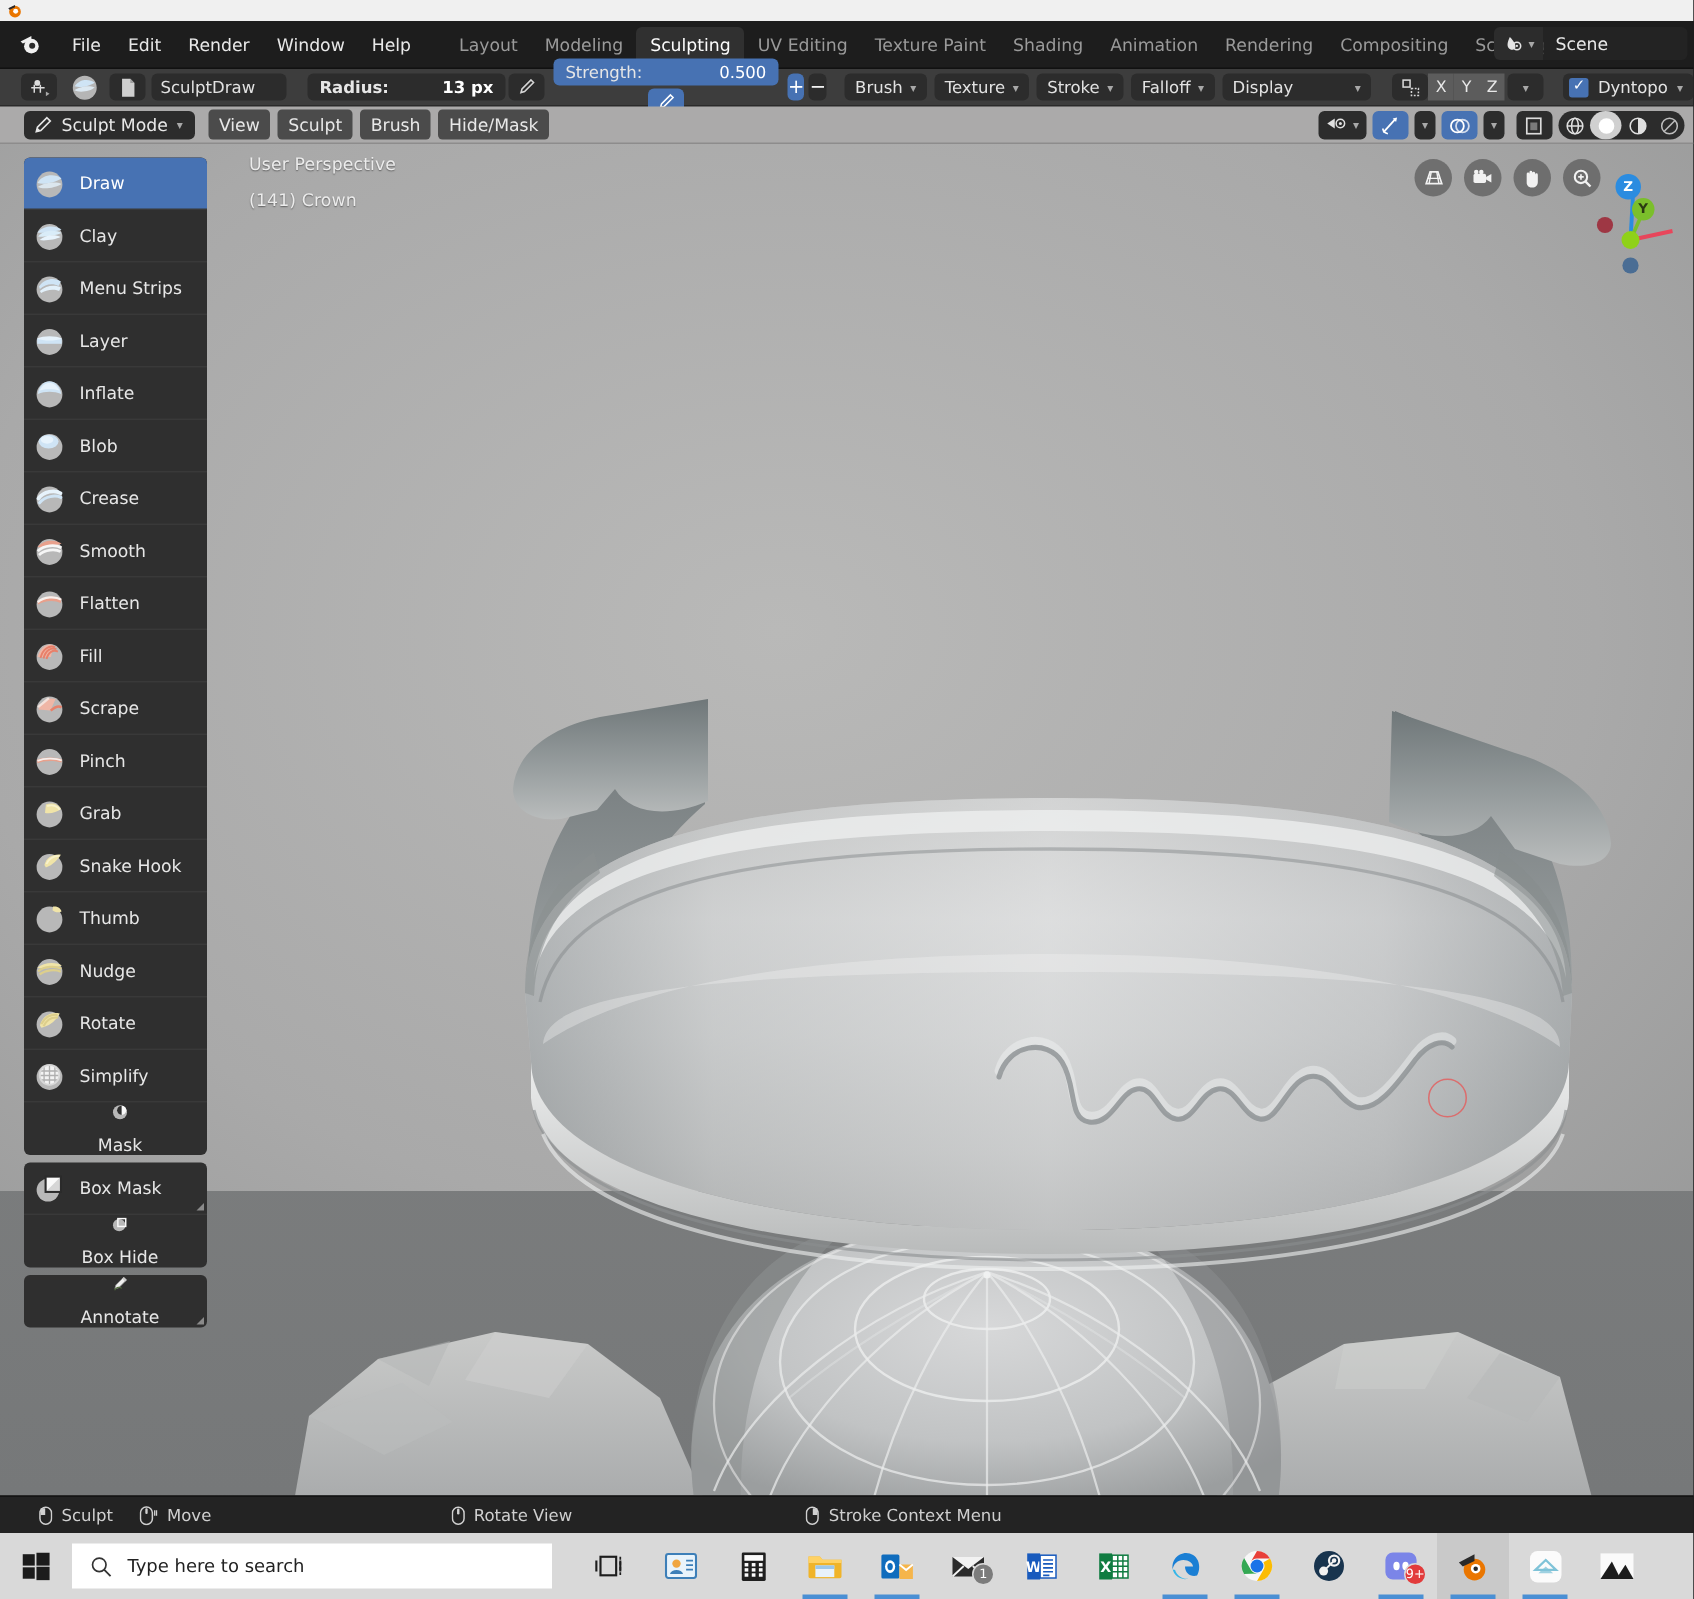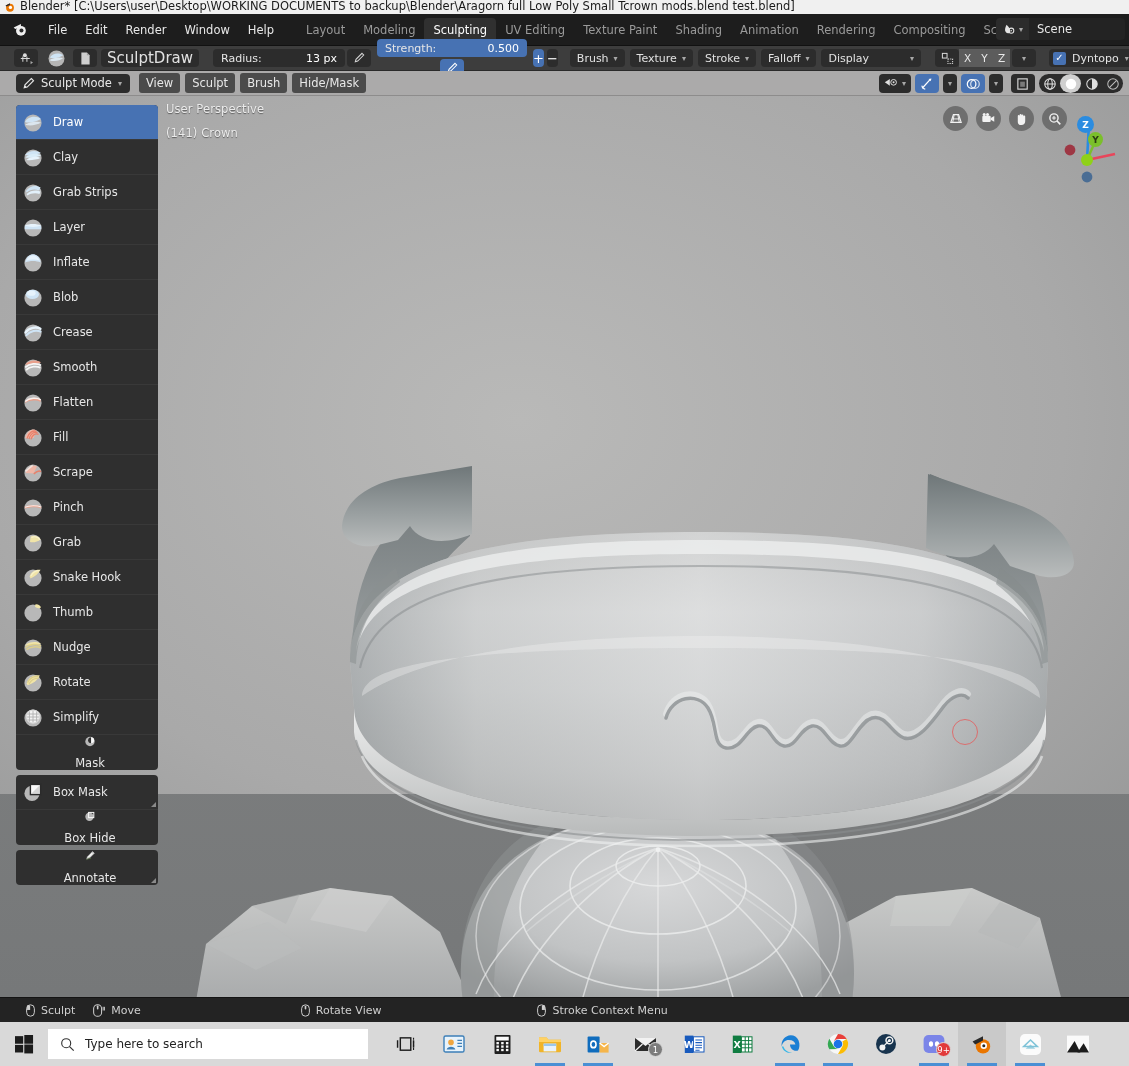--- a/index.html
+++ b/index.html
@@ -64,21 +64,21 @@
   
   .toolsettings {
     position: absolute; left: 0; top: 46px; width: 1129px; height: 25px;
     background: #3d3d3d;
     display: flex; align-items: center; gap: 0;
     border-bottom: 1px solid #2a2a2a;
   }
   .ts-pill {
     display: flex; align-items: center; height: 18px;
     background: #2c2c2c; border-radius: 4px;
-    padding: 0 6px; font-size: 15px; color: #e2e2e2; white-space: nowrap;
+    padding: 0 6px; font-size: 11px; color: #e2e2e2; white-space: nowrap;
   }
   .ts-icon-btn {
     display:flex; align-items:center; justify-content:center;
     height: 18px; min-width: 24px; background:#2c2c2c; border-radius:4px;
   }
   .brush-preview {
     width: 22px; height: 20px; margin-left: 8px; margin-right: 6px;
     display:flex; align-items:center; justify-content:center;
   }
   .ts-numfield {
@@ -147,21 +147,21 @@
     background: radial-gradient(ellipse 115% 105% at 46% 36%, #b9b9b8 0%, #a9a9a9 42%, #8f9090 78%, #797b7b 100%);
   }
   .vp-text {
     position:absolute; left: 166px; font-size: 11.5px;
     color: #ececec; text-shadow: 0 1px 1px rgba(0,0,0,.45);
     letter-spacing: .1px;
   }
 
   
   .toolshelf {
-    position: absolute; left: 16px; top: 9px; width: 142px;
+    position: absolute; left: 16px; top: 9px; width: 122px;
     background: #2f2f2f; border-radius: 4px;
     overflow: hidden;
   }
   .toolshelf.grp2 { top: 679px; }
   .toolshelf.grp3 { top: 754px; }
   .tool-row {
     display:flex; align-items:center; height: 35px;
     padding-left: 6px; gap: 9px;
     border-bottom: 1px solid #393939;
     position: relative;
@@ -235,21 +235,20 @@
 <body>
 
 <div id="app">
 
   <div class="titlebar">
     <svg class="titlebar-icon" viewBox="0 0 16 16">
       <circle cx="8" cy="9" r="5.2" fill="#ea7600"></circle>
       <circle cx="8.6" cy="8.6" r="2.2" fill="#fff"></circle>
       <path d="M2 6 L8 3 L8 5.2 L3.2 7.4 Z" fill="#28282c"></path>
     </svg>
-    <span>Blender* [C:\Users\user\Desktop\WORKING DOCUMENTS to backup\Blender\Aragorn full Low Poly Small Tcrown mods.blend test.blend]</span>
   </div>
 
   <div class="topbar">
     <span class="blender-logo">
       <svg width="17" height="17" viewBox="0 0 16 16">
         <circle cx="8.4" cy="9.2" r="4.6" fill="#f0f0f0"></circle>
         <circle cx="8.9" cy="8.9" r="1.9" fill="#2b2b2b"></circle>
         <path d="M1.6 6.2 L8.4 2.8 L8.4 5.3 L3 7.6 Z" fill="#f0f0f0"></path>
       </svg>
     </span>
@@ -305,21 +304,21 @@
 
     <span class="ts-icon-btn" style="margin-right:4px;width:22px;">
       <svg width="11" height="13" viewBox="0 0 12 14">
         <path d="M1.5 0.5 H7.5 L10.5 3.5 V13.5 H1.5 Z" fill="#cfcfcf"></path>
         <path d="M7.5 0.5 V3.5 H10.5" fill="#9d9d9d"></path>
       </svg>
     </span>
 
     <span class="ts-pill" style="width:140px;">SculptDraw</span>
 
-    <span style="display:flex;align-items:center;margin-left:14px;gap:2px;">
+    <span style="display:flex;align-items:center;margin-left:14px;gap:2px;font-weight:bold;">
       <span class="ts-numfield" style="width:132px;">
         <span class="lbl">Radius:</span>
         <span class="val">13 px</span>
       </span>
       <span class="ts-icon-btn" style="width:20px;">
         <svg width="12" height="12" viewBox="0 0 14 14">
           <path d="M10.5 1.5 l2 2 -7 7 -2.8 .8 .8-2.8z" fill="none" stroke="#d6d6d6" stroke-width="1.2"></path>
         </svg>
       </span>
     </span>
@@ -654,21 +653,21 @@
           <path d="M4.4 14 C8 10.4 15 10 18.4 12 C15 13.6 8 14.8 4.4 14 Z" fill="#e7f3fc"></path>
         </svg>
         <span class="tlabel">Clay</span>
       </div>
       <div class="tool-row">
         <svg width="22" height="22" viewBox="0 0 22 22">
           <circle cx="11" cy="12" r="8.6" fill="#b8b8b8"></circle>
           <path d="M4 10 C8 4 15 4 18.6 6.6 L17 9.6 C13 7.4 8 8.4 4.6 11.6 Z" fill="#cfe4f5"></path>
           <path d="M4.6 13 C8.6 9 15 8.6 18.6 10.6 L17.4 13 C13.6 11.4 8.4 12.4 5.4 14.4 Z" fill="#e2f0fa"></path>
         </svg>
-        <span class="tlabel">Grab Strips</span>
+        <span class="tlabel">Menu Strips</span>
       </div>
       <div class="tool-row">
         <svg width="22" height="22" viewBox="0 0 22 22">
           <circle cx="11" cy="12" r="8.6" fill="#b8b8b8"></circle>
           <path d="M2.8 9.6 H19.2 V13.2 H2.8 Z" fill="#cfe4f5"></path>
           <path d="M2.8 9.6 C7 7.6 15 7.6 19.2 9.6 C15 11.4 7 11.4 2.8 9.6 Z" fill="#e7f3fc"></path>
         </svg>
         <span class="tlabel">Layer</span>
       </div>
       <div class="tool-row">

